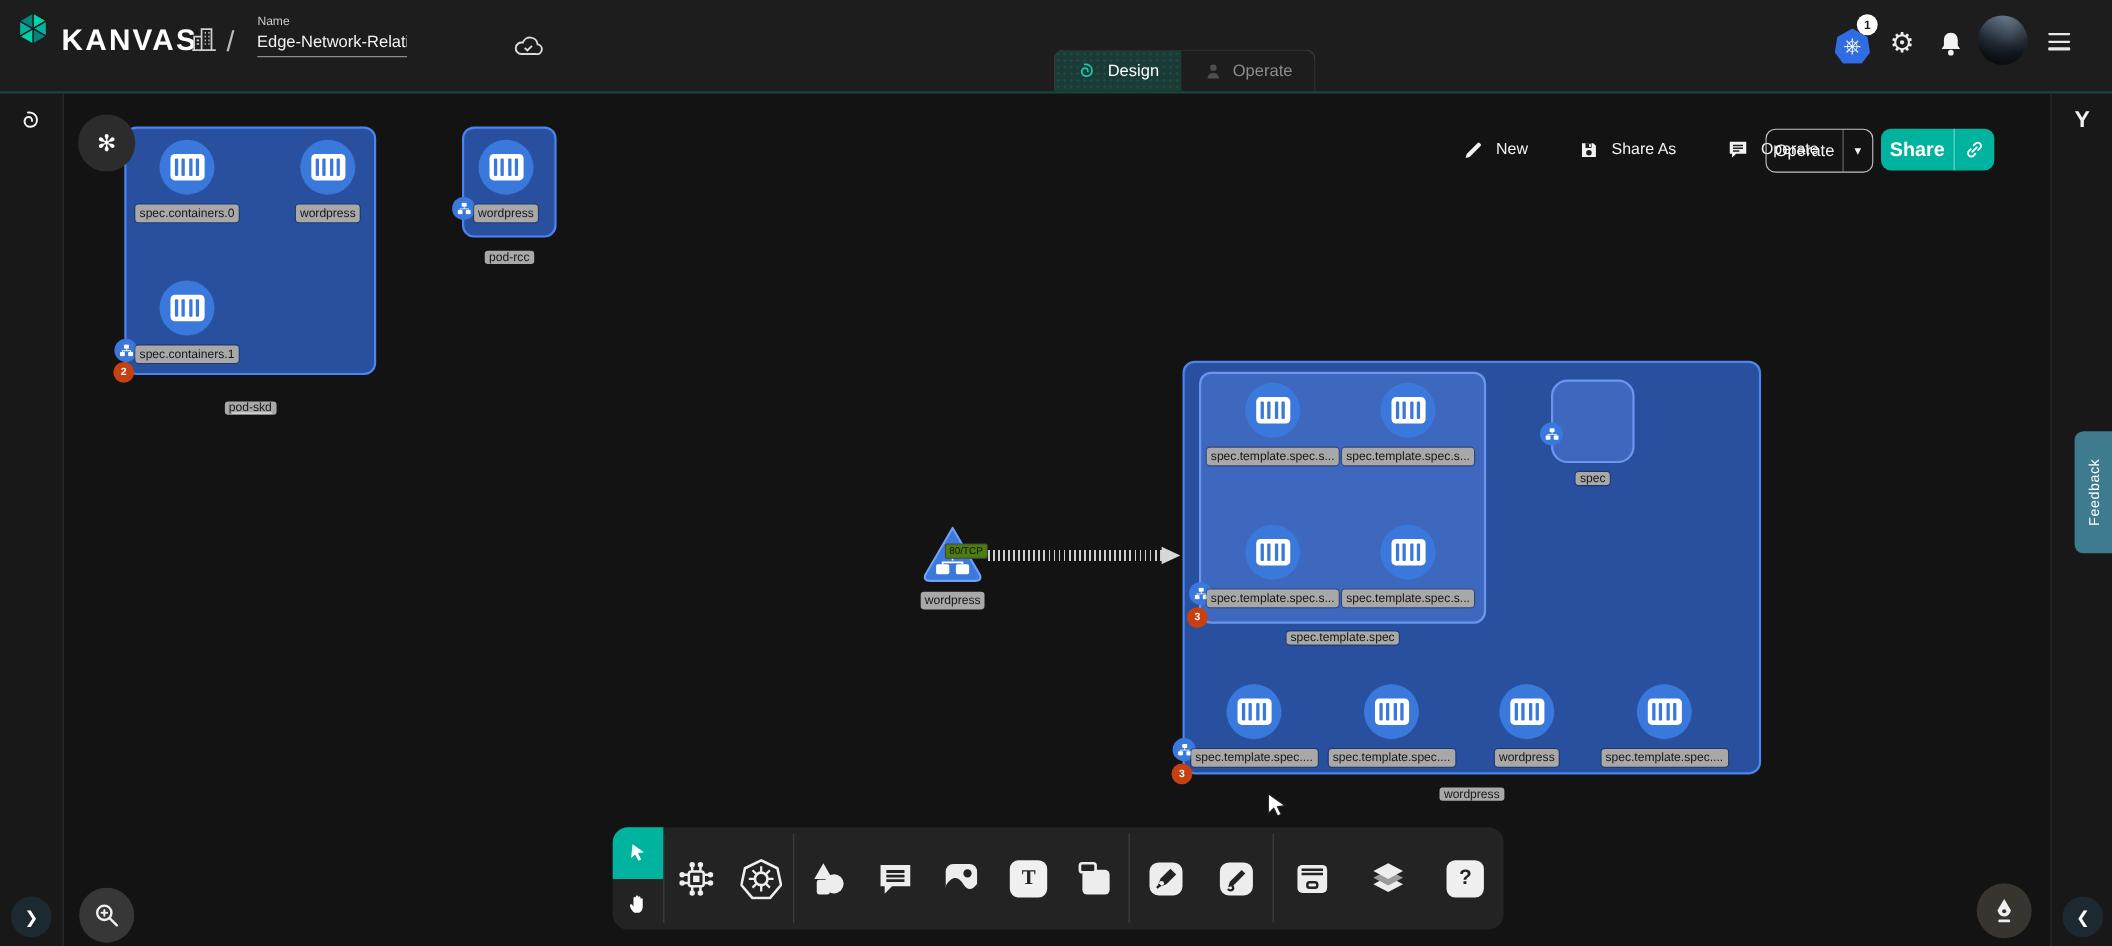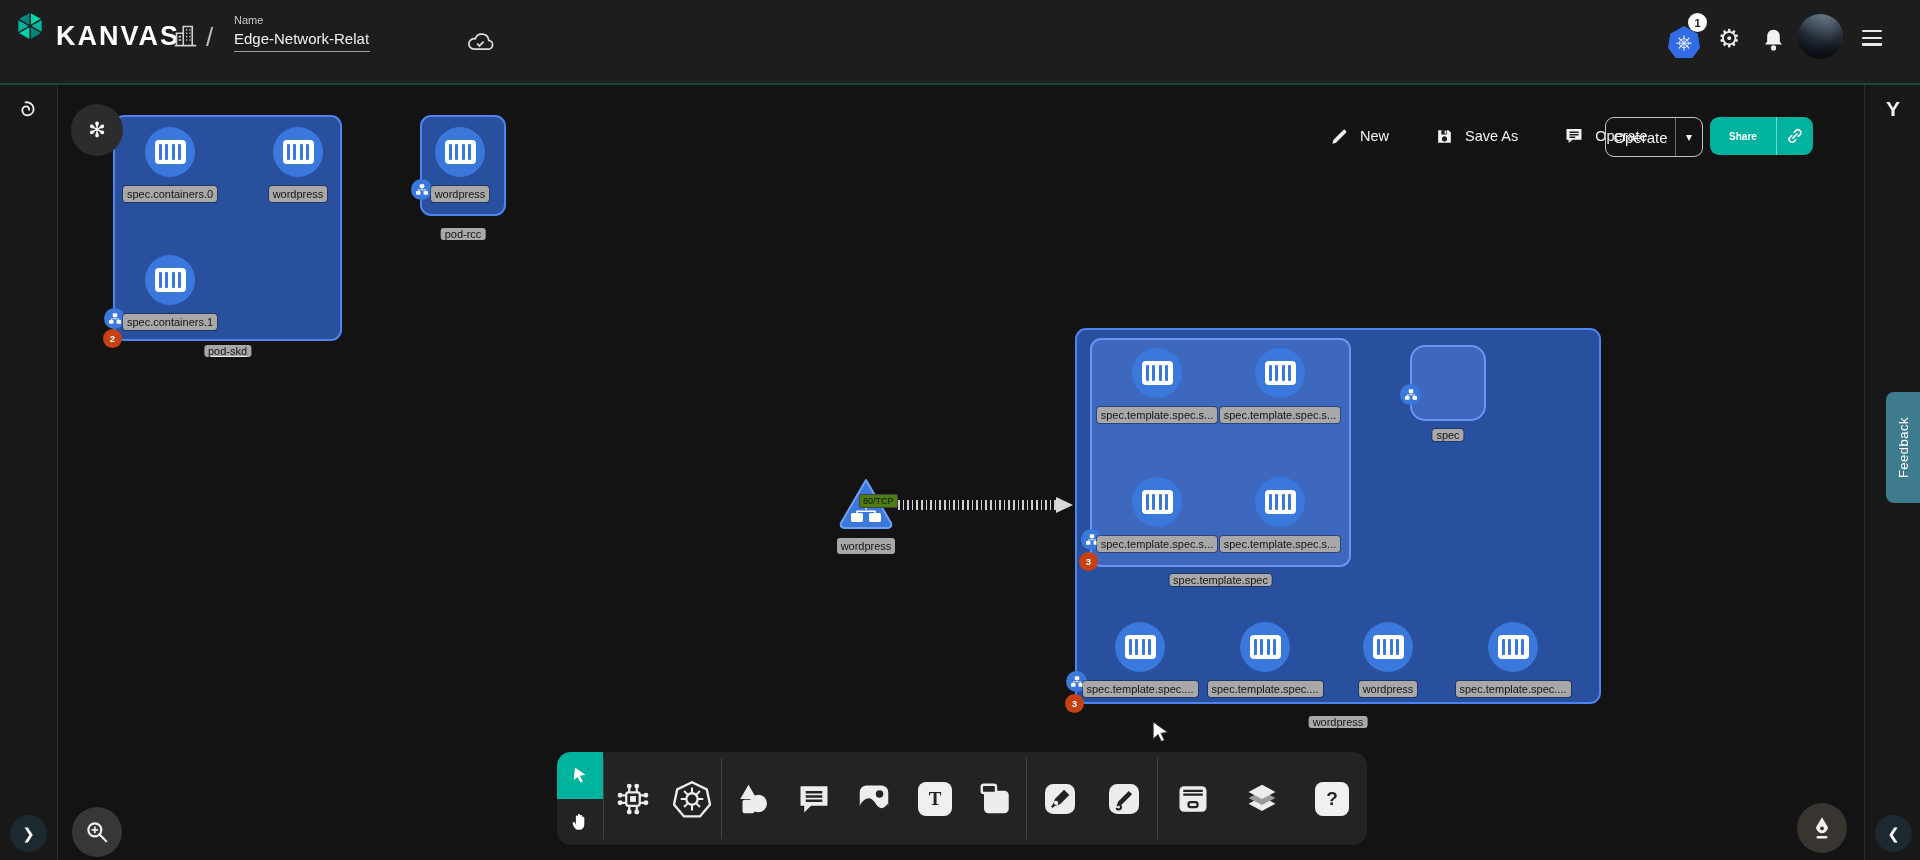--- a/index.html
+++ b/index.html
@@ -36,21 +36,21 @@
   .feedback{position:absolute;right:0;top:392px;width:34px;height:111px;background:#3e7b8e;border-radius:8px 0 0 8px;display:flex;align-items:center;justify-content:center;z-index:50;cursor:pointer;}
   .feedback span{writing-mode:vertical-rl;transform:rotate(180deg);color:#fff;font-size:13px;letter-spacing:.5px;}
   
   .actionbar{position:absolute;left:1330px;top:116px;height:40px;display:flex;align-items:center;gap:16px;z-index:20;}
   .act{display:flex;align-items:center;gap:11px;font-size:14.5px;color:#f2f2f2;margin-right:30px;cursor:pointer;}
   .btn-actions{position:absolute;left:1605px;top:117px;width:96px;height:38px;border:1px solid #c4c4c4;border-radius:9px;display:flex;align-items:center;z-index:20;cursor:pointer;}
   .btn-actions .lbl{flex:1;text-align:center;font-size:15px;color:#f5f5f5;}
   .btn-actions .sep{width:1px;height:100%;background:#c4c4c4;opacity:.5;}
   .btn-actions .caret{width:26px;text-align:center;color:#f5f5f5;font-size:12px;}
   .btn-share{position:absolute;left:1710px;top:117px;width:103px;height:38px;background:#00B39F;border-radius:9px;display:flex;align-items:center;z-index:20;cursor:pointer;}
-  .btn-share .lbl{flex:1;text-align:center;font-size:10px;color:#fff;font-weight:bold;}
+  .btn-share .lbl{flex:1;text-align:center;font-size:18px;color:#fff;font-weight:bold;}
   .btn-share .sep{width:1px;height:100%;background:rgba(255,255,255,.45);}
   .btn-share .lnk{width:36px;display:flex;align-items:center;justify-content:center;}
   
   .group{position:absolute;border:2px solid #4d84ef;border-radius:11px;background:#28509f;z-index:2;}
   .group.lighter{background:#3e68be;border-color:#6c95f0;z-index:3;}
   .glabel{position:absolute;left:50%;transform:translateX(-50%);white-space:nowrap;}
   .chip{background:#a8a8a8;color:#161616;font-size:11px;line-height:16px;padding:0 4px;border-radius:3px;white-space:nowrap;box-shadow:0 0 0 1px rgba(20,20,20,.4);margin-top:24px;}
   .node{position:absolute;width:100px;display:flex;flex-direction:column;align-items:center;z-index:5;}
   .circ{width:50px;height:50px;border-radius:50%;background:#3b78dc;display:flex;align-items:center;justify-content:center;}
   .bars{width:31px;height:24px;background:#fff;border-radius:4px;display:flex;justify-content:center;align-items:stretch;gap:3.5px;padding:4px 0;box-sizing:border-box;}
@@ -94,20 +94,35 @@
     <path d="M12.5 7h1M15.5 7h1M12.5 10h1M15.5 10h1M12.5 13h1M15.5 13h1M12.5 16h1M15.5 16h1M6 13h2M6 16h2"></path>
   </svg>
   <div class="slash">/</div>
   <div class="name-label">Name</div>
   <input class="name-input" value="Edge-Network-Relatio" style="">
   <svg class="abs" style="left:466px;top:28px" width="28" height="26" viewBox="0 0 24 22" fill="none" stroke="#dcdcdc" stroke-width="1.5">
     <path d="M7 18a4.5 4.5 0 1 1 .9-8.9A6 6 0 0 1 19.5 10.4 3.8 3.8 0 0 1 18.4 18z"></path>
     <path d="M9.5 13.2l2 2 3.6-3.6"></path>
   </svg>
 
+  <div class="tabs">
+    <div class="tab active">
+      <svg width="19" height="19" viewBox="0 0 24 24" fill="none" stroke="#19c7ad" stroke-width="2" stroke-linecap="round">
+        <path d="M12.6 12.4c.3-2.4-1.4-3.9-3.4-3.7-2.4.2-3.9 2.2-3.6 4.7.3 3 2.9 4.9 6 4.6 3.7-.4 6-3.4 5.7-7.1C17 6.6 13.2 4 8.9 4.5"></path>
+      </svg>
+      <span>Design</span>
+    </div>
+    <div class="tab inactive">
+      <svg width="18" height="18" viewBox="0 0 24 24">
+        <circle cx="12" cy="7.5" r="4" fill="#4e4e4e"></circle>
+        <path d="M5 20.5c0-4.2 2.9-6.8 7-6.8s7 2.6 7 6.8z" fill="#4e4e4e"></path>
+      </svg>
+      <span>Operate</span>
+    </div>
+  </div>
 
   <div class="k8s-hex">⎈</div>
   <div class="k8s-badge">1</div>
   <div class="gear">⚙</div>
   <svg class="bell" width="27" height="29" viewBox="0 0 24 24">
     <path d="M12 2.5c-3.6 0-5.6 2.6-5.6 6.2v4.1L4.5 15.6h15L17.6 12.8V8.7c0-3.6-2-6.2-5.6-6.2z" fill="#f2f2f2"></path>
     <circle cx="12" cy="18.6" r="2.3" fill="#f2f2f2"></circle>
   </svg>
   <div class="avatar"></div>
   <div class="burger">
@@ -138,21 +153,21 @@
       </svg>
     <span>New</span>
   </div>
   <div class="act">
     <svg width="19" height="19" viewBox="0 0 24 24">
       <path d="M4 4h13l3 3v13H4z" fill="#f2f2f2"></path>
         <rect x="8" y="4" width="7" height="5.5" fill="#1d1d1d"></rect>
         <rect x="12.2" y="5" width="2" height="3.4" fill="#f2f2f2"></rect>
         <circle cx="12" cy="15" r="3.2" fill="#1d1d1d"></circle>
     </svg>
-    <span>Save As</span>
+    <span>Share As</span>
   </div>
   <div class="act">
     <svg width="20" height="20" viewBox="0 0 24 24">
       <path d="M3 3.5h18v13H10l-4.5 4v-4H3z" fill="#f2f2f2"></path>
         <path d="M6.5 7.5h11M6.5 10.5h11M6.5 13.5h7" stroke="#1d1d1d" stroke-width="1.7"></path>
     </svg>
     <span>Operate</span>
   </div>
 </div>
 <div class="btn-actions">
@@ -170,21 +185,21 @@
         <path d="M13 16.5l-2 2a3.5 3.5 0 0 1-5-5l2-2"></path>
     </svg>
   </div>
 </div>
 
 <div class="fab" style="left:71px;top:104px;width:52px;height:52px;background:#2c2c2c;font-size:21px;color:#fff;">
     <span>✻</span>
   </div>
 
 <div class="group" style="left:113px;top:115px;width:225px;height:222px;">
-  <div class="glabel" style="top:224px;text-decoration:underline;"><span class="chip">pod-skd</span></div>
+  <div class="glabel" style="top:244px;text-decoration:underline;"><span class="chip">pod-skd</span></div>
   <div class="sharebadge" style="left:-11px;top:191px;">
     <svg width="12" height="11" viewBox="0 0 16 14" fill="#fff">
         <rect x="5" y="0" width="6" height="5" rx="1"></rect>
         <rect x="0" y="9" width="6" height="5" rx="1"></rect>
         <rect x="10" y="9" width="6" height="5" rx="1"></rect>
         <path d="M7.5 5h1v2h-1zM2.5 7h11v2h-1V8h-9v1h-1z"></path>
       </svg>
   </div>
   <div class="obadge" style="left:-12px;top:212px;">2</div>
 </div>

